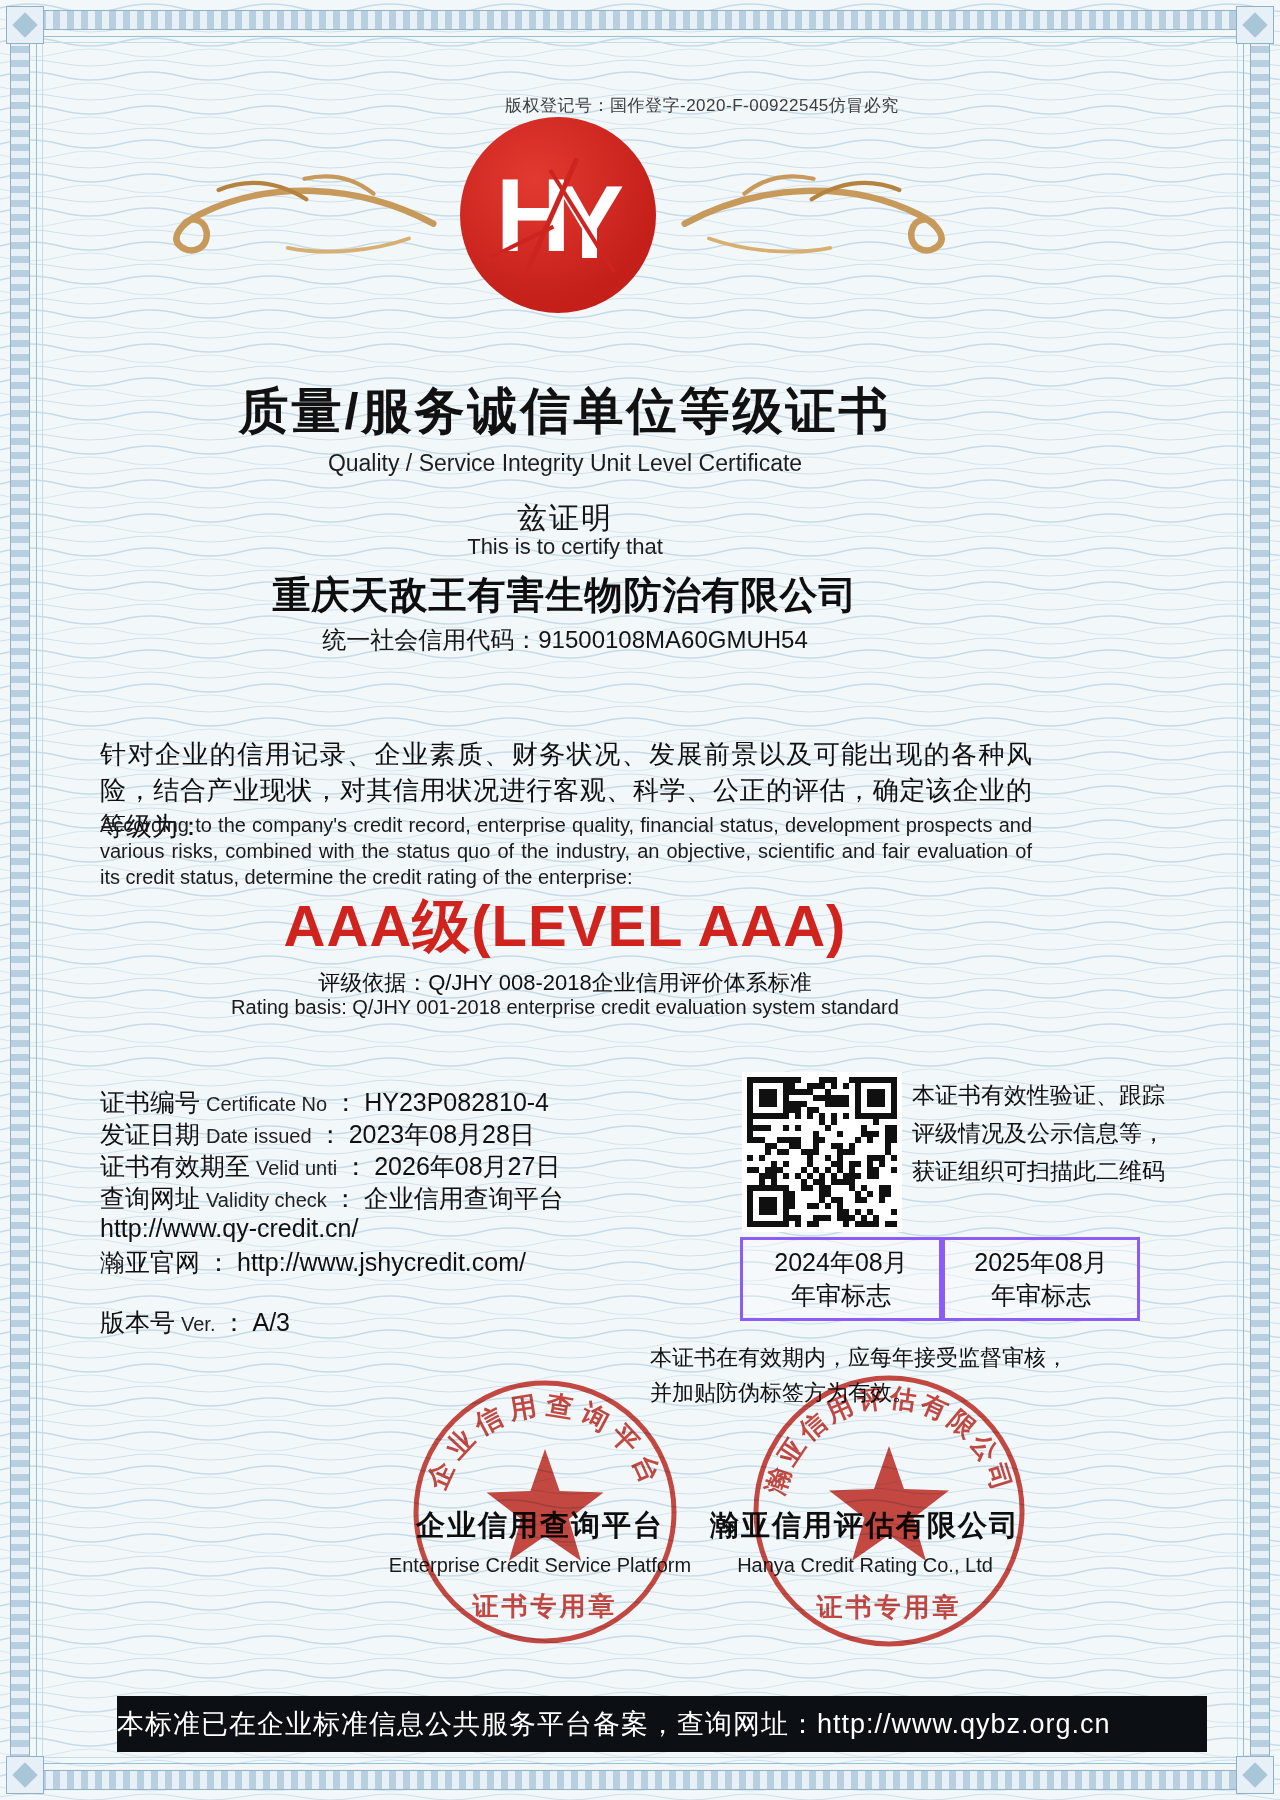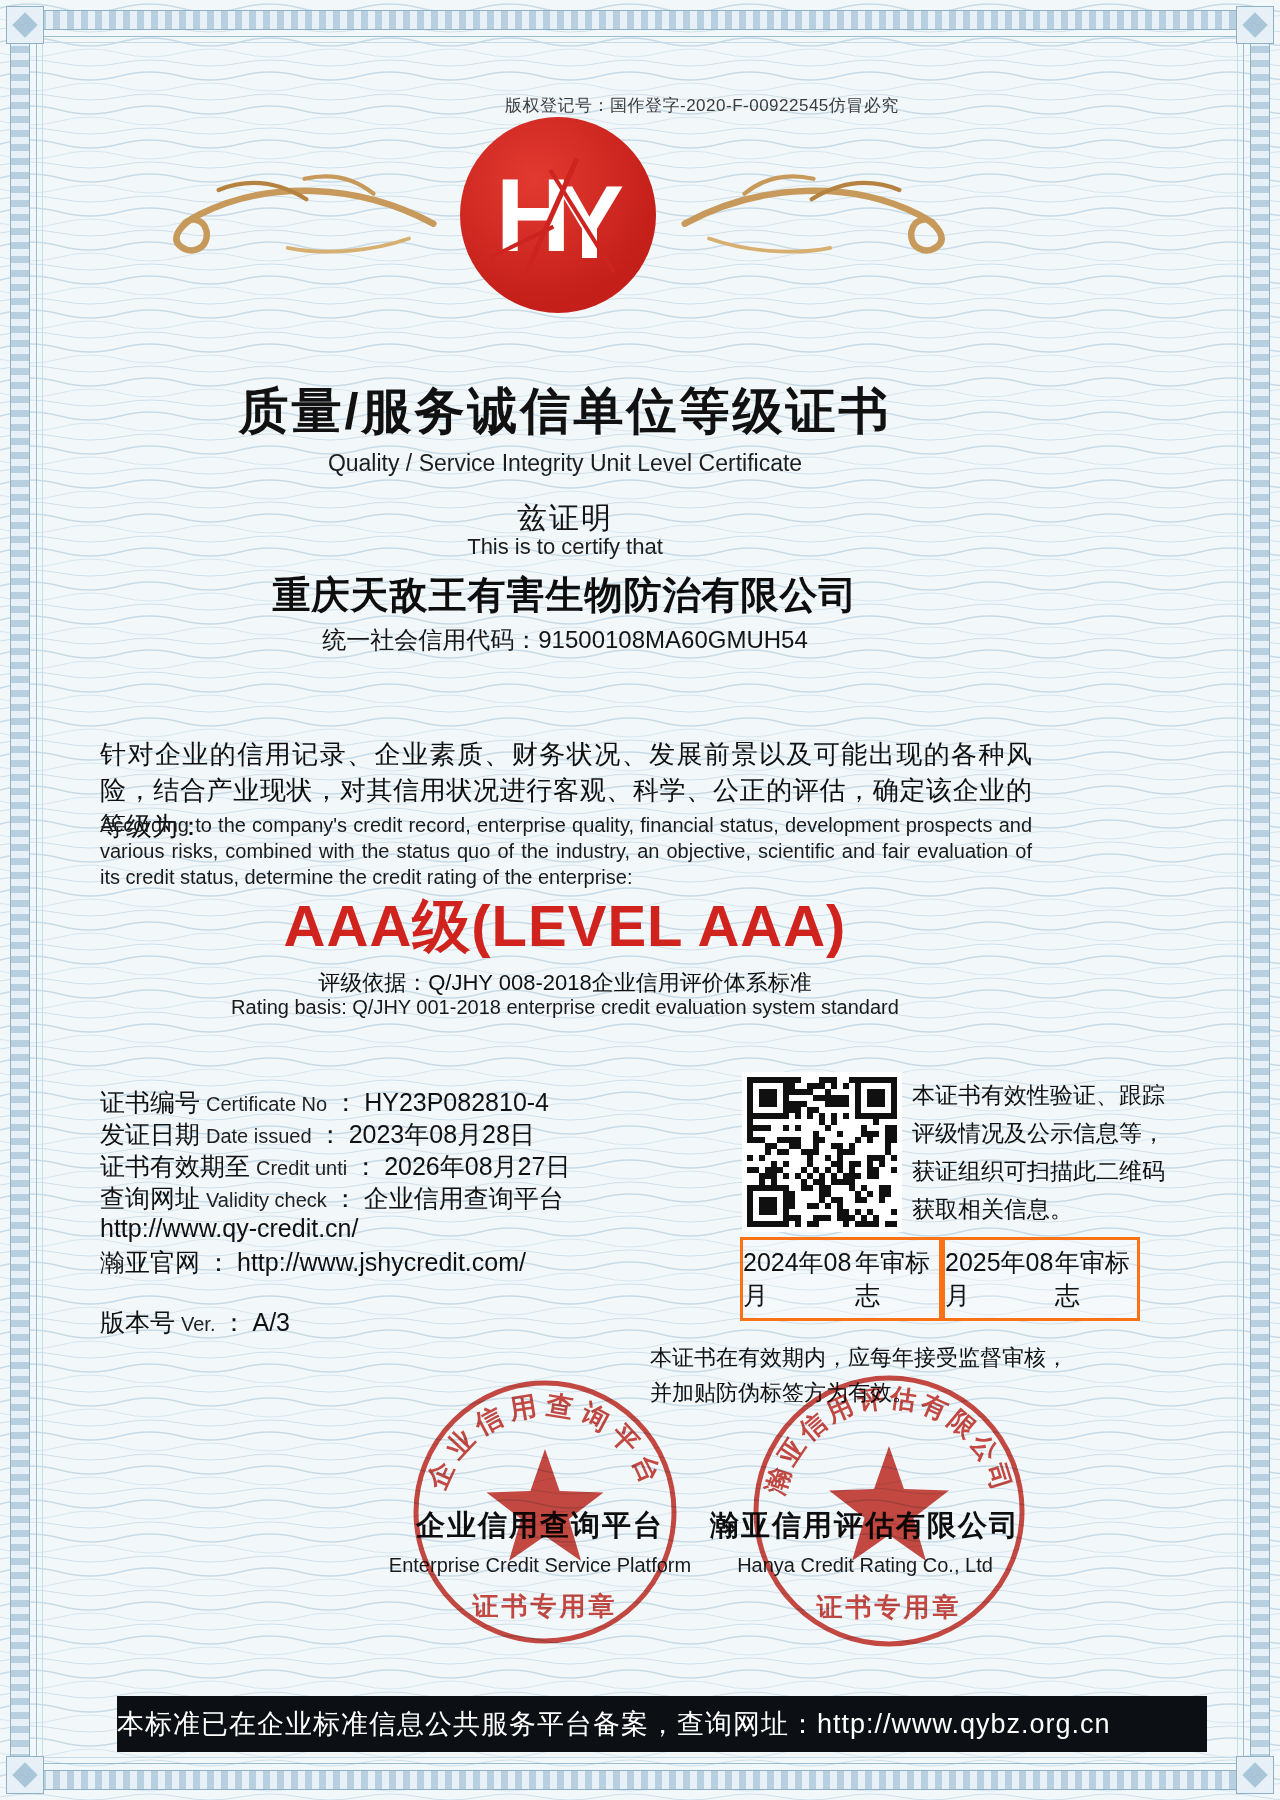--- a/index.html
+++ b/index.html
@@ -50,22 +50,22 @@
   .basis-zh{top:968px;font-size:22px;color:#101010;}
   .basis-en{top:996px;font-size:20px;color:#1a1a1a;}
 
   .dline{position:absolute;z-index:3;left:100px;display:flex;align-items:baseline;gap:6px;
          font-size:25px;color:#111;white-space:nowrap;}
   .dline .en{font-size:20px;color:#222;}
 
   .qr-box{top:1072px;left:742px;width:160px;height:160px;background:#fff;display:flex;align-items:center;justify-content:center;}
   .verify{top:1076px;left:912px;width:276px;font-size:23px;line-height:38px;color:#101010;text-align:justify;}
 
-  .badge{position:absolute;z-index:3;top:1237px;height:78px;border:3px solid #f97316;
-         display:flex;flex-direction:row;align-items:center;justify-content:flex-end;
+  .badge{position:absolute;z-index:3;top:1237px;height:78px;border:3px solid #8b5cf6;
+         display:flex;flex-direction:column;align-items:center;justify-content:center;
          font-size:25px;line-height:33px;color:#111;background:rgba(255,255,255,.25);}
   .badge.b1{left:740px;width:196px;} .badge.b2{left:942px;width:192px;}
 
   .note{left:650px;width:420px;font-size:22px;line-height:35px;color:#101010;text-align:left;}
   .note.n1{top:1340px;} .note.n2{top:1375px;}
 
   .issuer{z-index:3;text-align:center;}
   .issuer .zh{font-size:29px;font-weight:700;color:#0e0e0e;letter-spacing:2px;}
   .issuer .en{font-size:20px;color:#1a1a1a;margin-top:8px;}
   .issuer.i1{top:1506px;left:310px;width:460px;}
@@ -157,21 +157,21 @@
       <span>HY23P082810-4</span>
   </div>
   <div class="dline" style="top:1118px;">
     <span>发证日期</span>
       <span class="en">Date issued</span>
       <span>：</span>
       <span>2023年08月28日</span>
   </div>
   <div class="dline" style="top:1150px;">
     <span>证书有效期至</span>
-      <span class="en">Credit unti</span>
+      <span class="en">Velid unti</span>
       <span>：</span>
       <span>2026年08月27日</span>
   </div>
   <div class="dline" style="top:1182px;">
     <span>查询网址</span>
       <span class="en">Validity check</span>
       <span>：</span>
       <span>企业信用查询平台</span>
   </div>
   <div class="dline" style="top:1214px;">
@@ -487,21 +487,20 @@
         <rect x="123" y="147" width="6" height="6"></rect>
         <rect x="129" y="147" width="6" height="6"></rect>
         <rect x="141" y="147" width="6" height="6"></rect>
         <rect x="147" y="147" width="6" height="6"></rect>
       </svg>
   </div>
   <div class="abs verify">
     <div>本证书有效性验证、跟踪</div>
     <div>评级情况及公示信息等，</div>
     <div>获证组织可扫描此二维码</div>
-    <div>获取相关信息。</div>
   </div>
 
   <div class="badge b1">
     <div>2024年08月</div>
     <div>年审标志</div>
   </div>
   <div class="badge b2">
     <div>2025年08月</div>
     <div>年审标志</div>
   </div>

